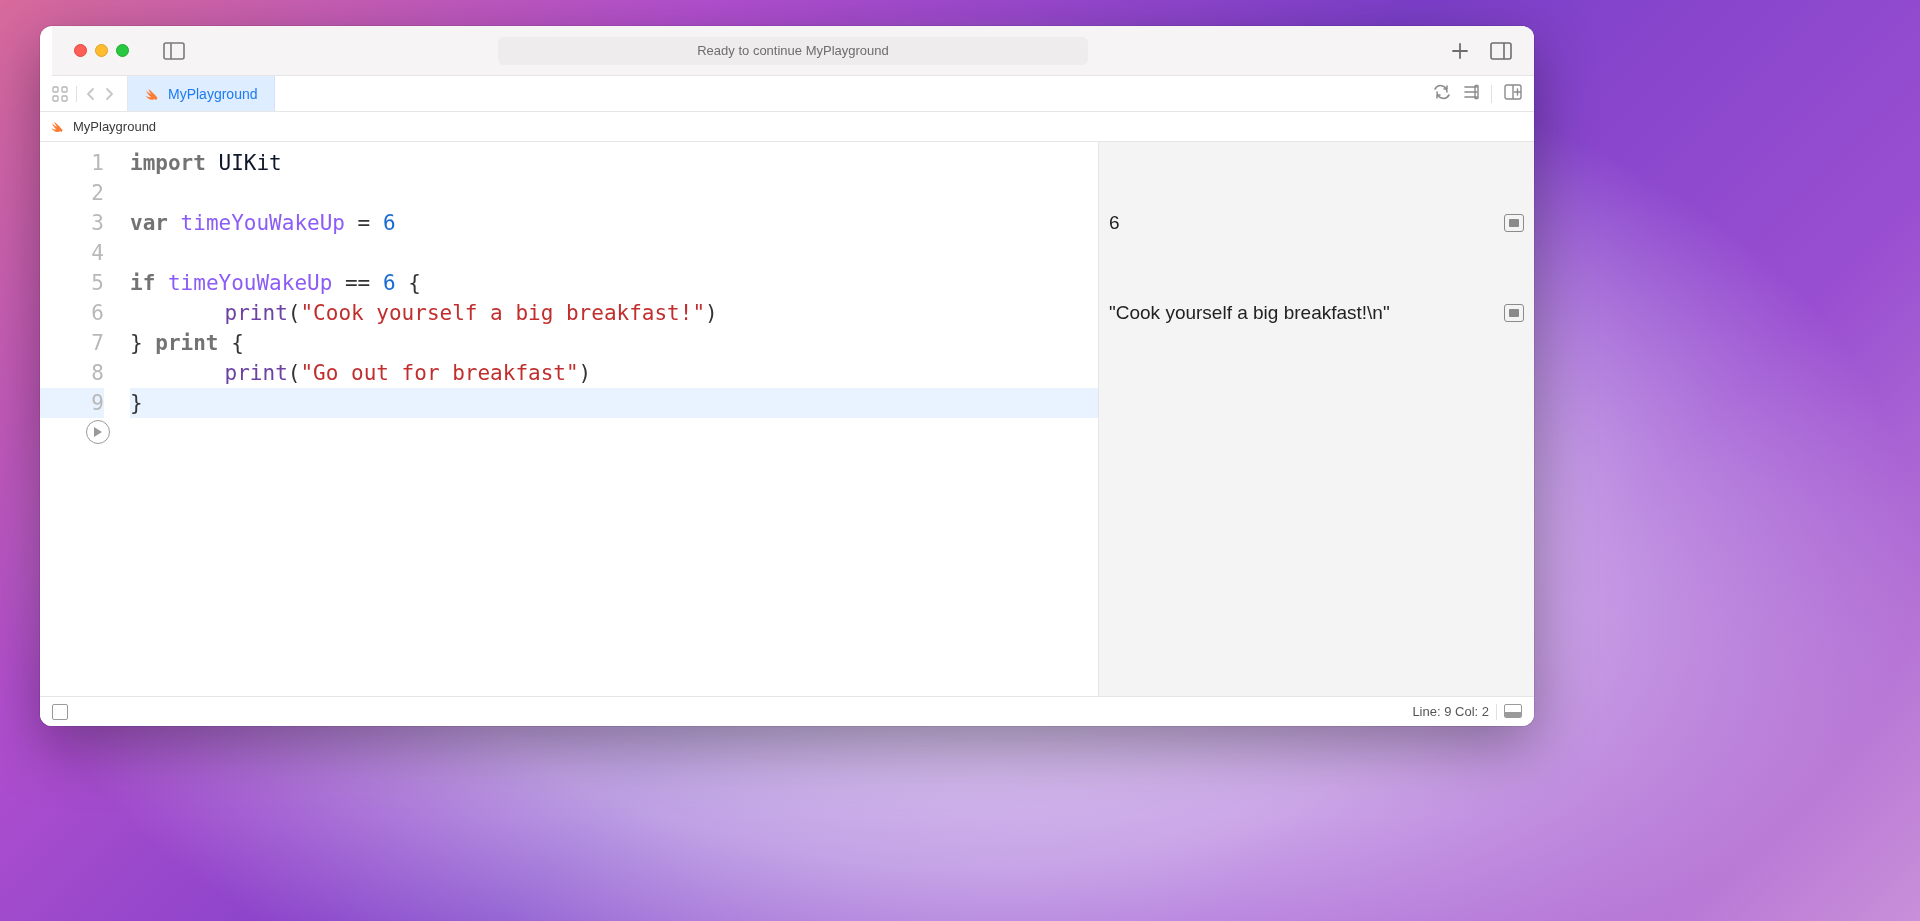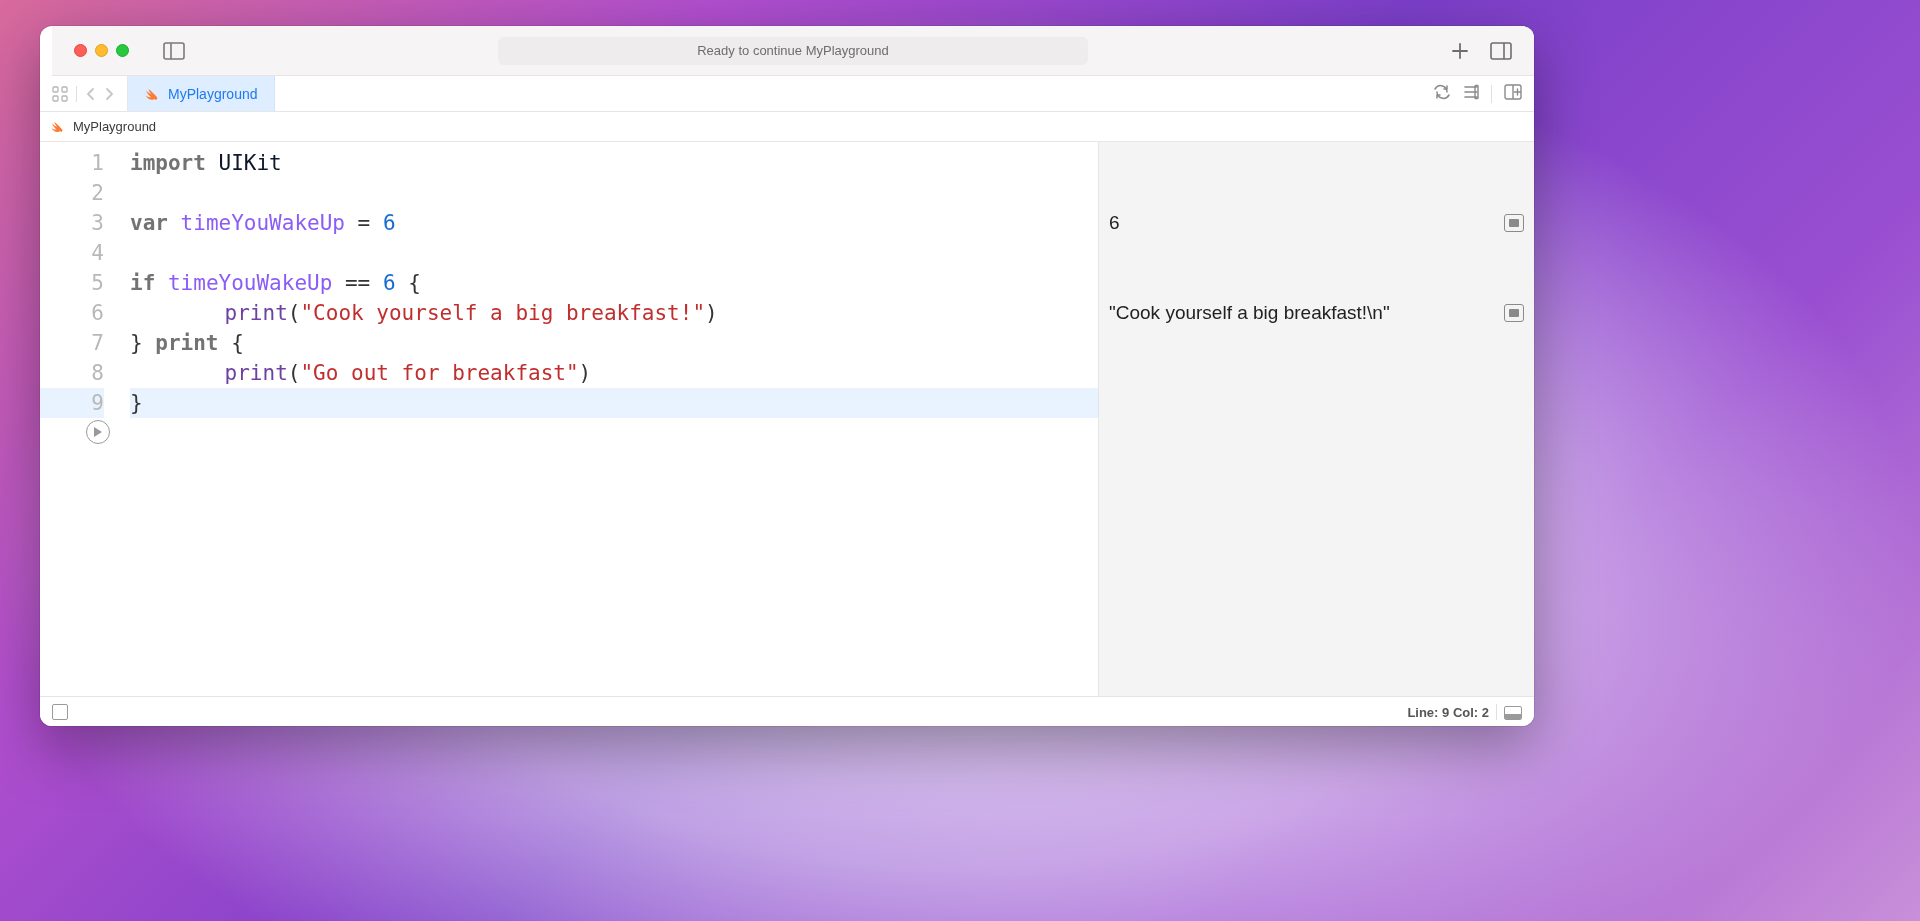--- a/index.html
+++ b/index.html
@@ -134,21 +134,21 @@
   .ql-box::after { content:""; width:10px; height:8px; background:#8a8a8a; border-radius:1px; }
 
   
   .statusbar {
     height: 30px; border-top:1px solid #e6e6e6; background:#fff;
     display:flex; align-items:center; padding:0 12px; font-size:13px; color:#555;
   }
   .statusbar .chk {
     width:16px; height:16px; border:1.5px solid #9a9a9a; border-radius:2px;
   }
-  .statusbar .right { margin-left:auto; display:flex; align-items:flex-end; gap:7px;font-weight:bold;}
+  .statusbar .right { margin-left:auto; display:flex; align-items:flex-start; gap:7px;}
   .statusbar .sep3 { width:1px; height:16px; background:#e0e0e0;}
   .statusbar .mini { width:18px; height:14px; border:1.5px solid #9a9a9a; border-radius:2px; display:flex; align-items:flex-end;}
   .statusbar .mini::after{ content:""; height:5px; width:100%; background:#9a9a9a; border-radius:0 0 1px 1px;}
 
   
   .console {
     height: 140px; background:#fff; border-top:1px solid #e6e6e6;
     padding: 10px 0 0 8px;
     font-family: "SF Mono", Menlo, Consolas, monospace;
     font-size: 21px; font-weight: 700; color:#222;

